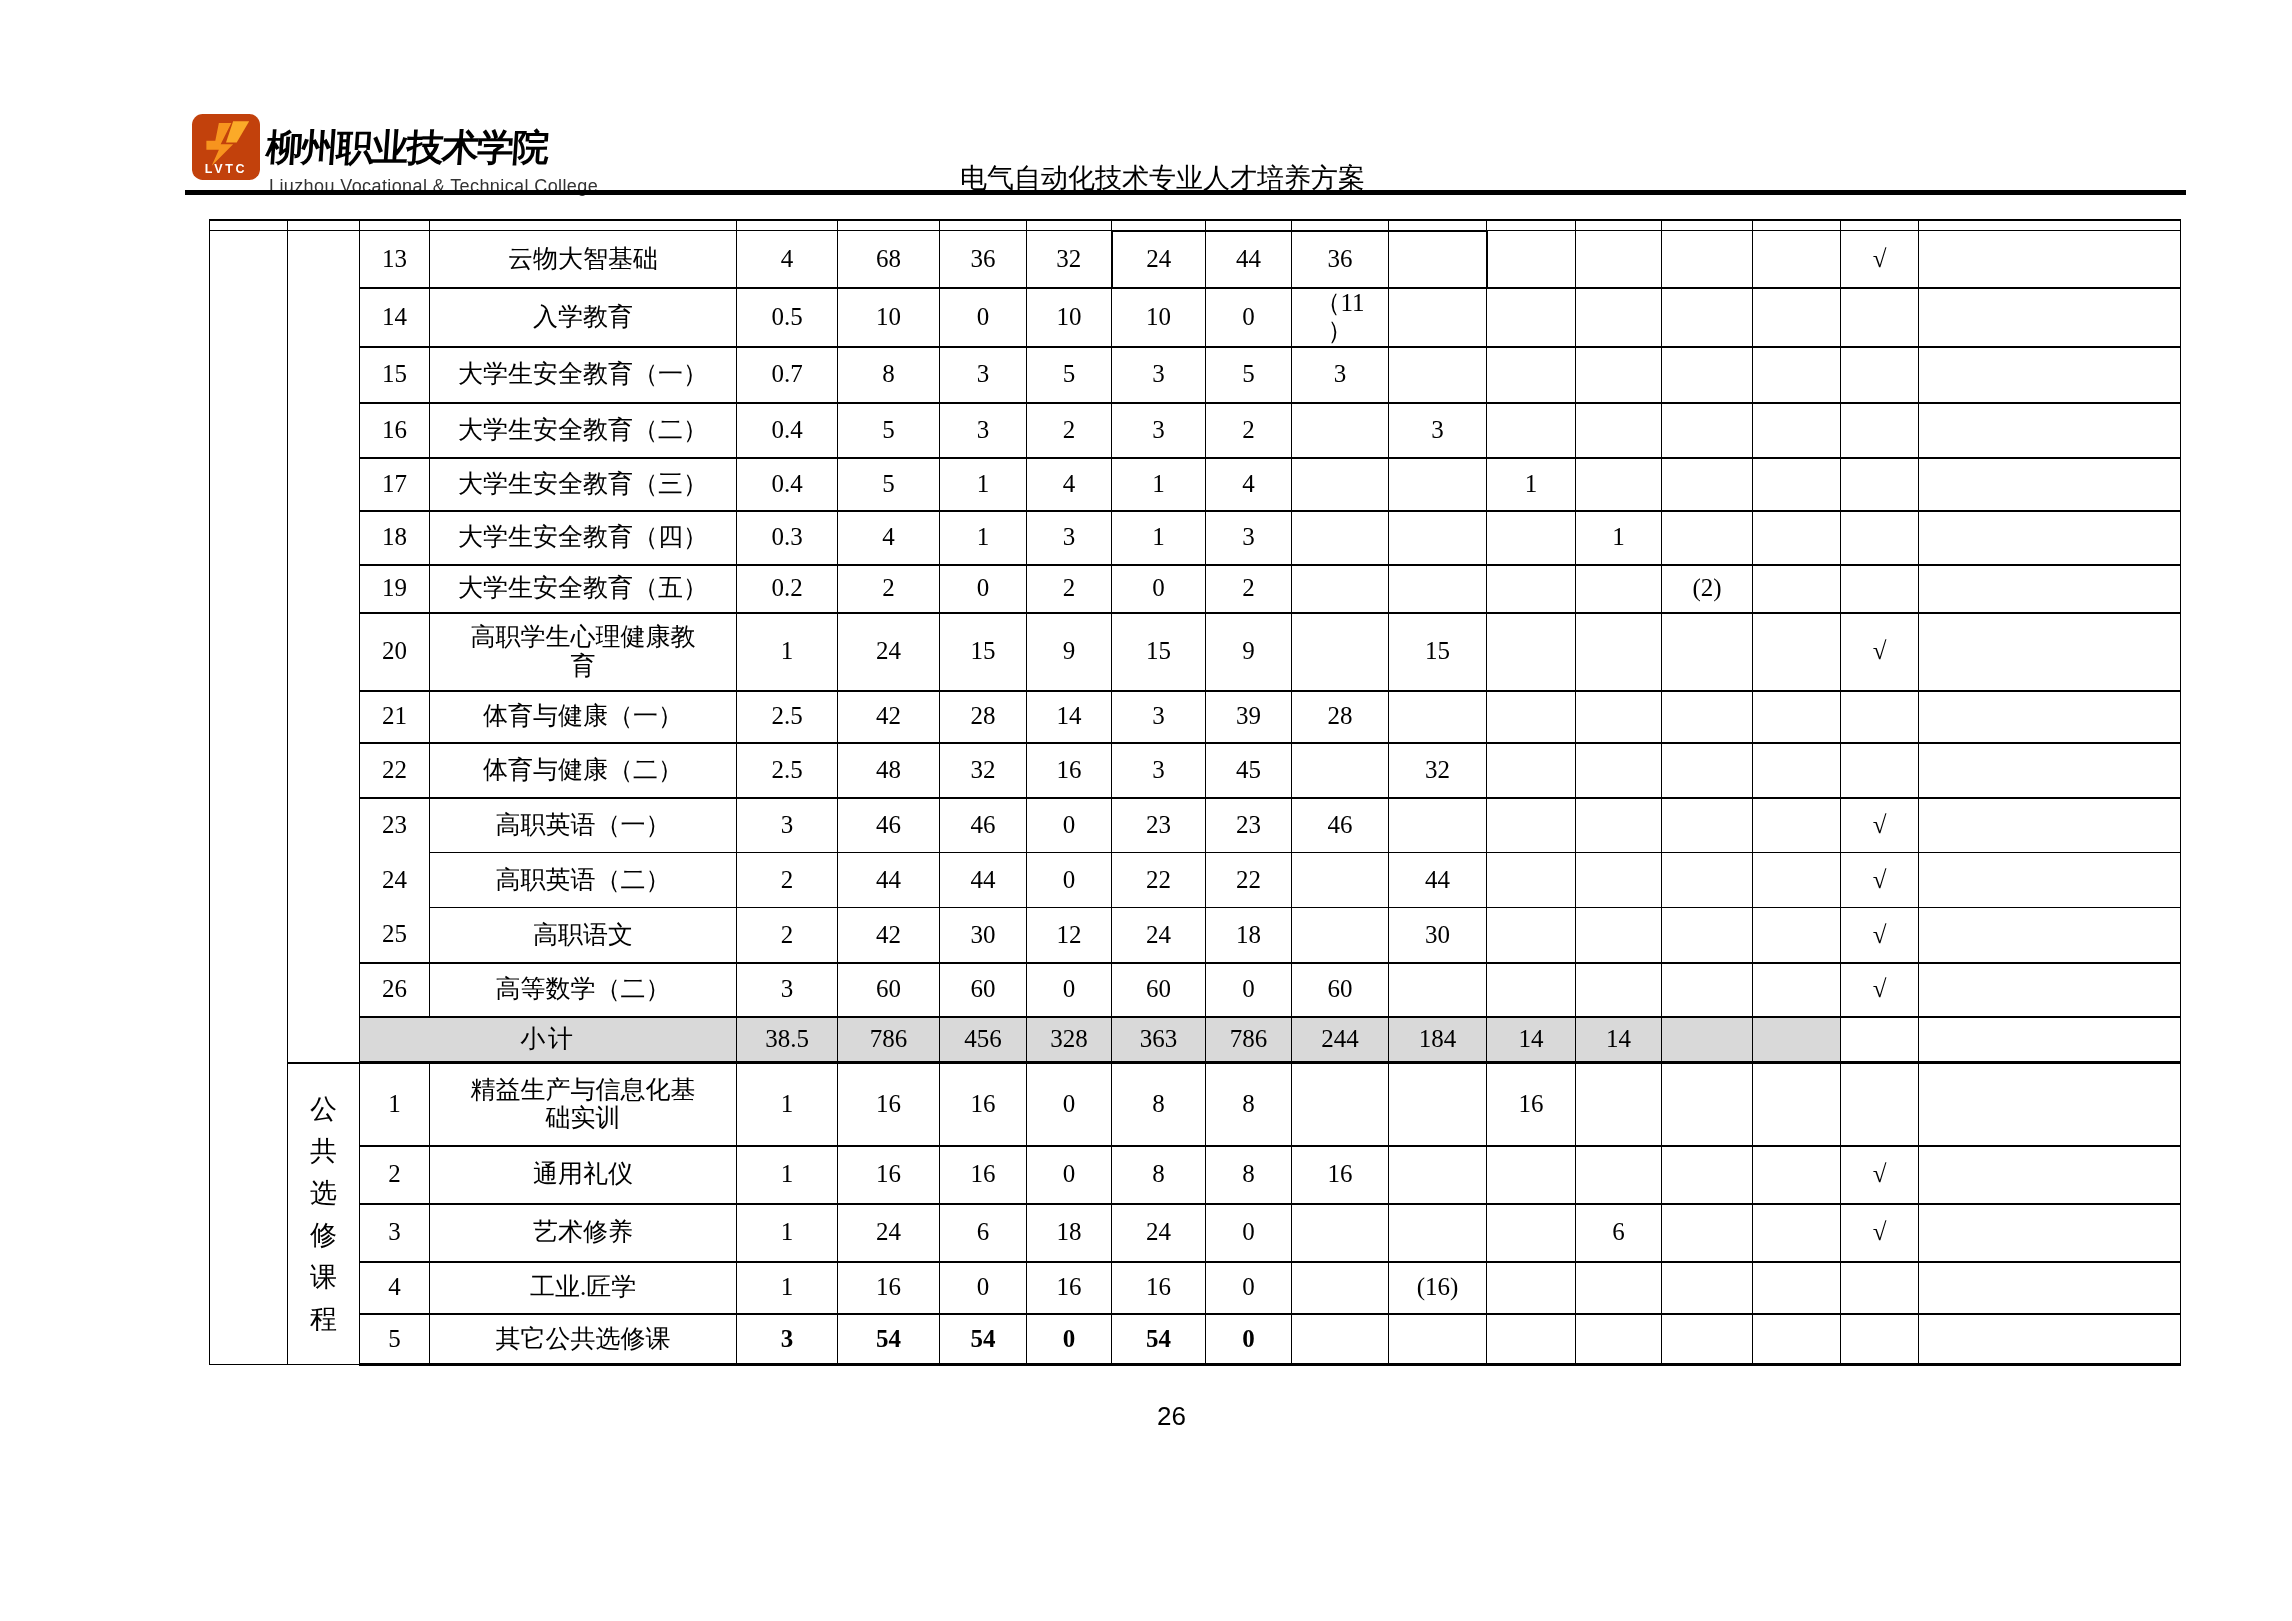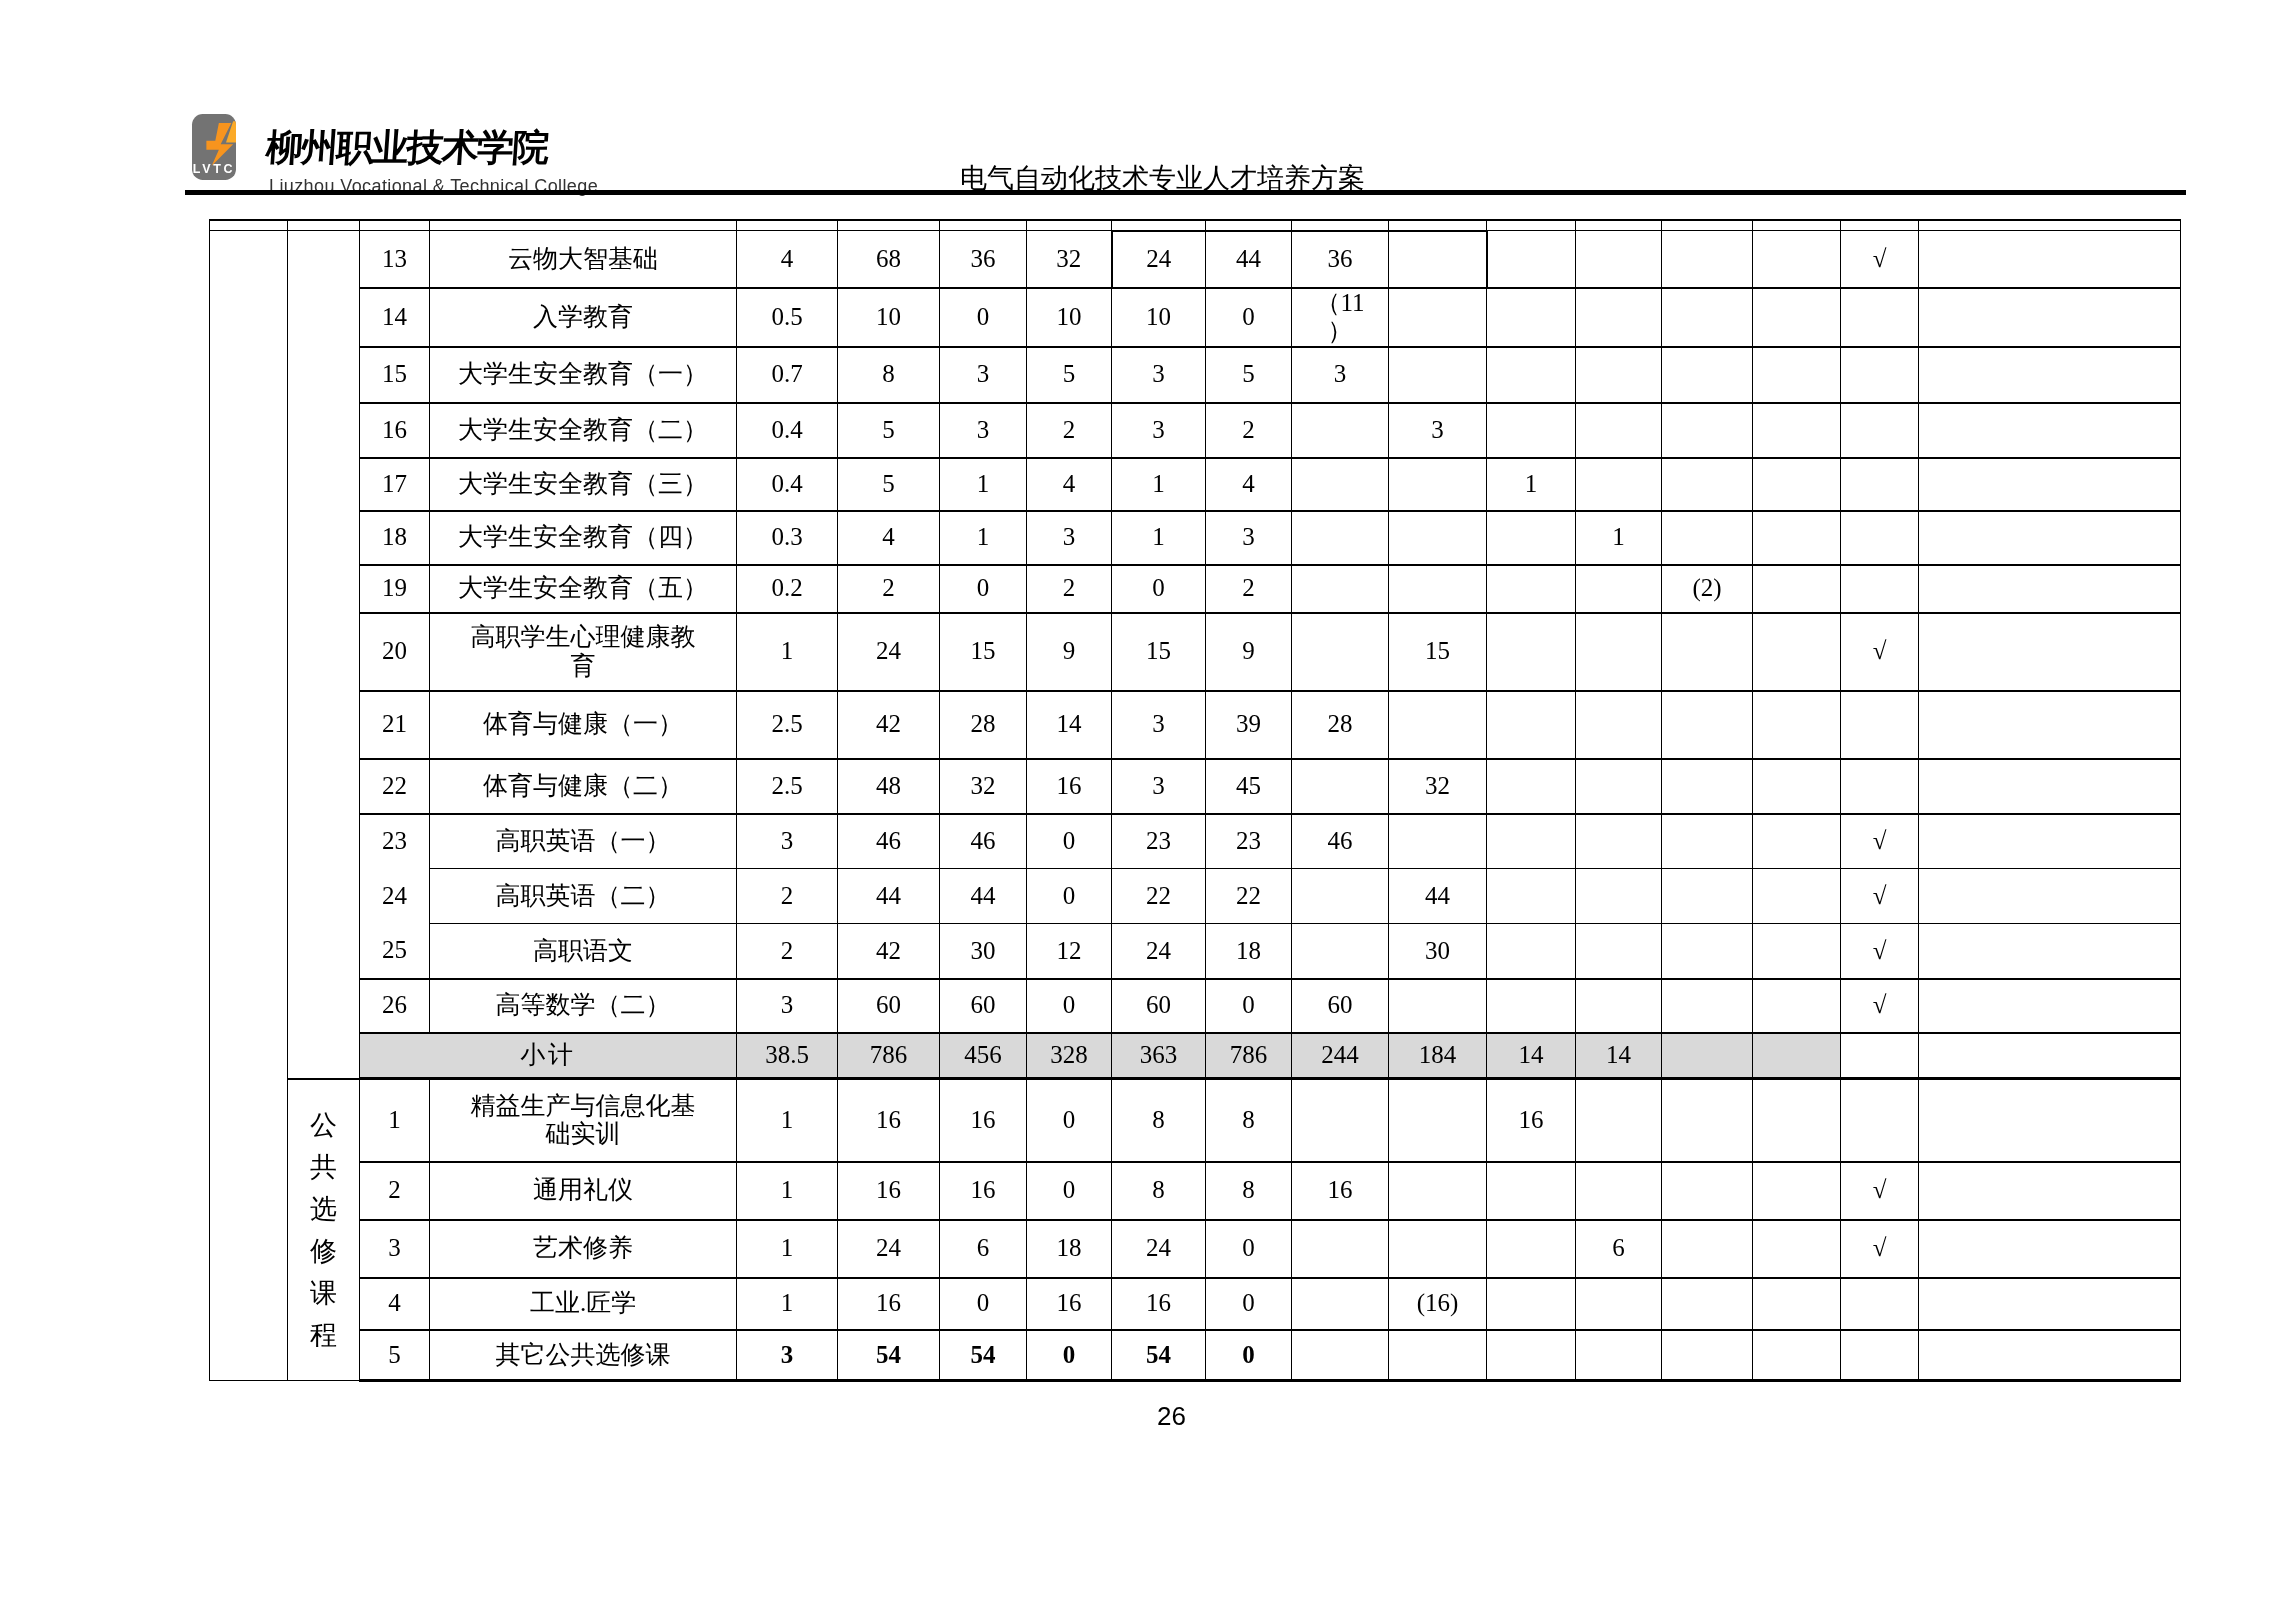--- a/index.html
+++ b/index.html
@@ -2,22 +2,22 @@
 <html style="font-size:14.3px"><head>
 <meta charset="utf-8">
 <style>
   html,body{margin:0;padding:0;}
   body{
     width:2293px;height:1622px;position:relative;background:#ffffff;
     font-family:"Liberation Serif","DejaVu Serif",serif;color:#000;
   }
   
   .logo-box{
-    position:absolute;left:192px;top:114px;width:44px;height:66px;
-    background:#737373;border-radius:10.7px;overflow:hidden;
+    position:absolute;left:192px;top:114px;width:68px;height:66px;
+    background:#c2410c;border-radius:10.7px;overflow:hidden;
   }
   .logo-abbr{
     position:absolute;left:0;right:0;bottom:3.6px;text-align:center;
     color:#fff;font-family:"Liberation Sans",sans-serif;
     font-size:12.5px;font-weight:bold;letter-spacing:2.7px;
   }
   .college-cn{
     position:absolute;left:266px;top:123px;width:294px;
     font-size:37px;font-weight:bold;letter-spacing:-1.8px;
     font-family:"Liberation Serif","DejaVu Serif",serif;
@@ -274,21 +274,21 @@
         <td class="val">9</td>
         <td class="val"></td>
         <td class="val">15</td>
         <td class="val"></td>
         <td class="val"></td>
         <td class="val"></td>
         <td class="val"></td>
         <td class="val">√</td>
         <td class="val"></td>
       </tr>
-      <tr style="height: 68px;">
+      <tr style="height: 52px;">
         <td class="num">21</td>
         <td class="name">体育与健康（一）</td>
         <td class="val">2.5</td>
         <td class="val">42</td>
         <td class="val">28</td>
         <td class="val">14</td>
         <td class="val">3</td>
         <td class="val">39</td>
         <td class="val">28</td>
         <td class="val"></td>

